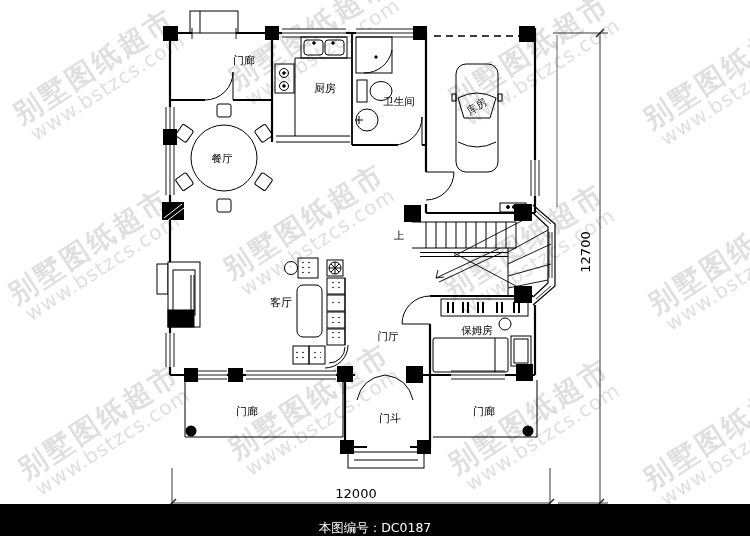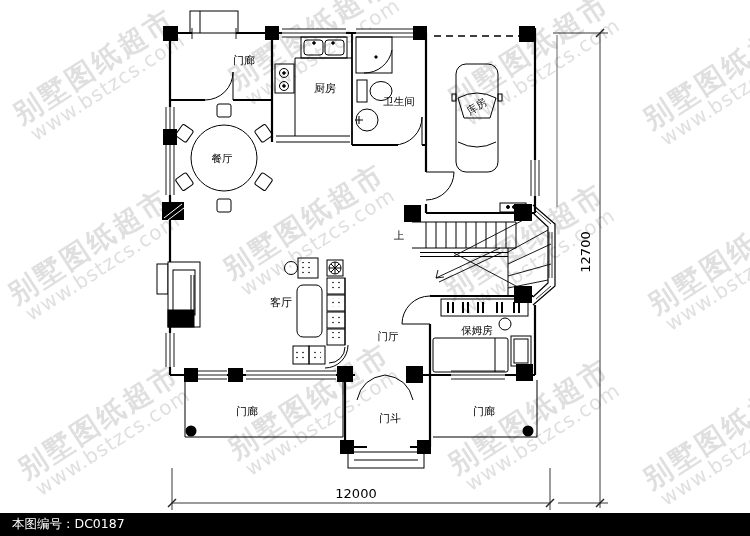--- a/index.html
+++ b/index.html
@@ -7,23 +7,23 @@
   #stage{position:relative;width:750px;height:536px;background:#fff;}
   
   .wm{position:absolute;transform:rotate(-33deg);color:#c6c6c6;opacity:.55;
       text-align:center;pointer-events:none;width:230px;line-height:1.05;z-index:0;}
   .wm .l1{display:block;font-size:28px;font-weight:bold;letter-spacing:3px;}
   .wm .l2{display:block;font-size:20px;letter-spacing:1px;}
   
   #plan{position:absolute;left:0;top:0;z-index:1;}
   svg text{font-family:"DejaVu Sans",sans-serif;fill:#000;}
   
-  #footer{position:absolute;left:0;bottom:0;width:750px;height:23px;background:#000;color:#fff;
+  #footer{position:absolute;left:0;bottom:0;width:750px;height:16px;background:#000;color:#fff;
      display:flex;align-items:center;justify-content:space-between;box-sizing:border-box;
-     padding:0 12px;font-size:12.5px;white-space:nowrap;z-index:3;}
+     padding:16px 12px;font-size:12.5px;white-space:nowrap;z-index:3;flex-direction:column;}
 </style>
 </head>
 <body>
 
 <div id="stage">
 
   <div class="wm" style="left:-15px;top:50px">
       <span class="l1">别墅图纸超市</span>
       <span class="l2">www.bstzcs.com</span>
     </div>

